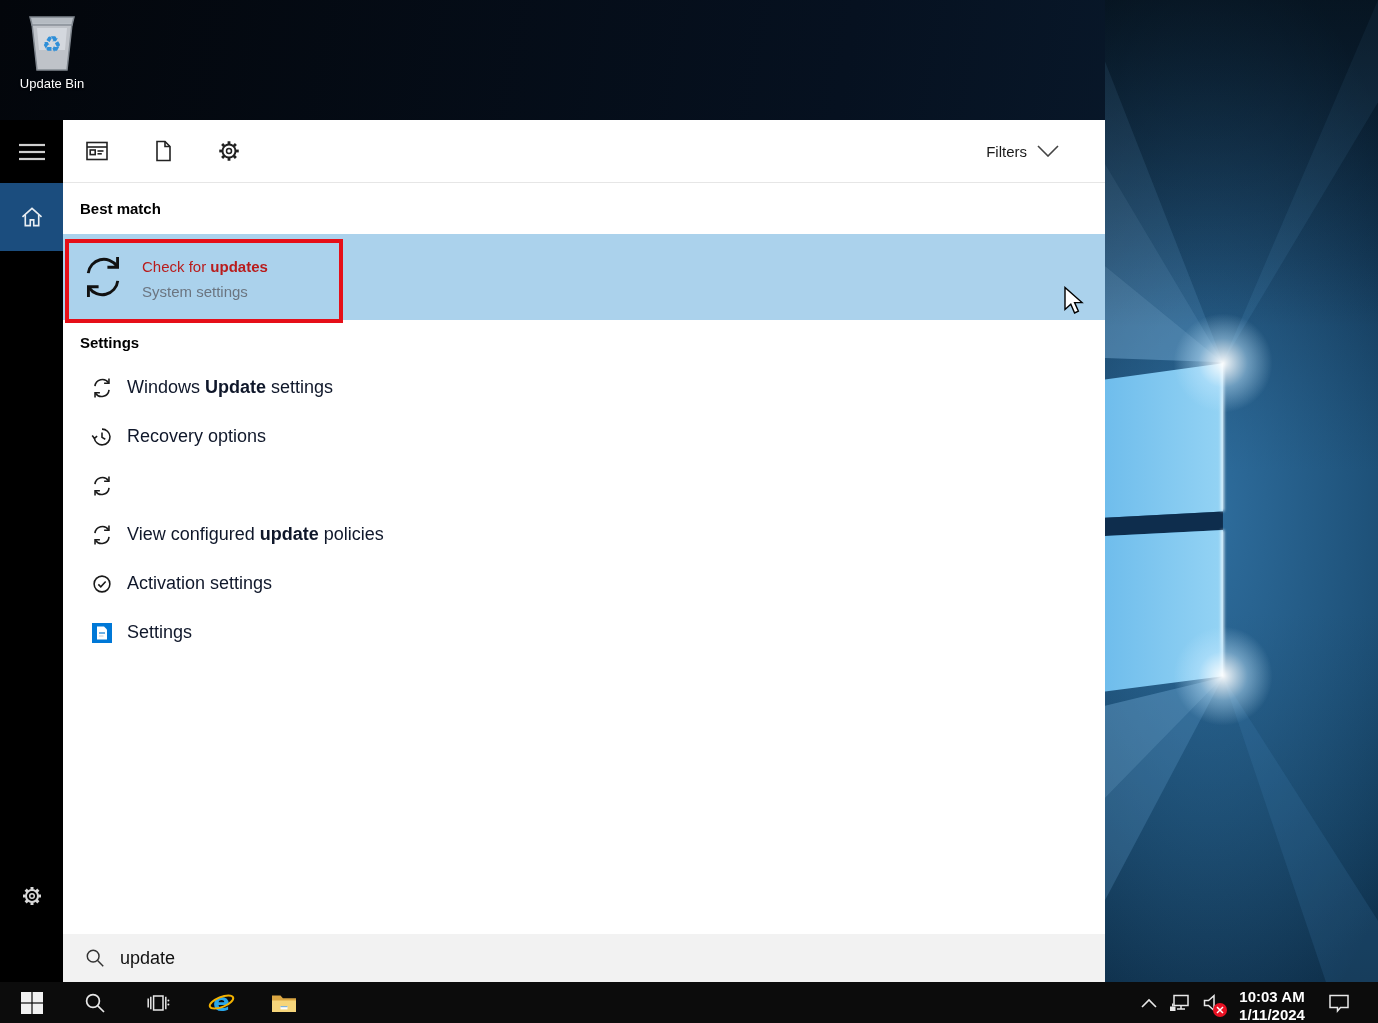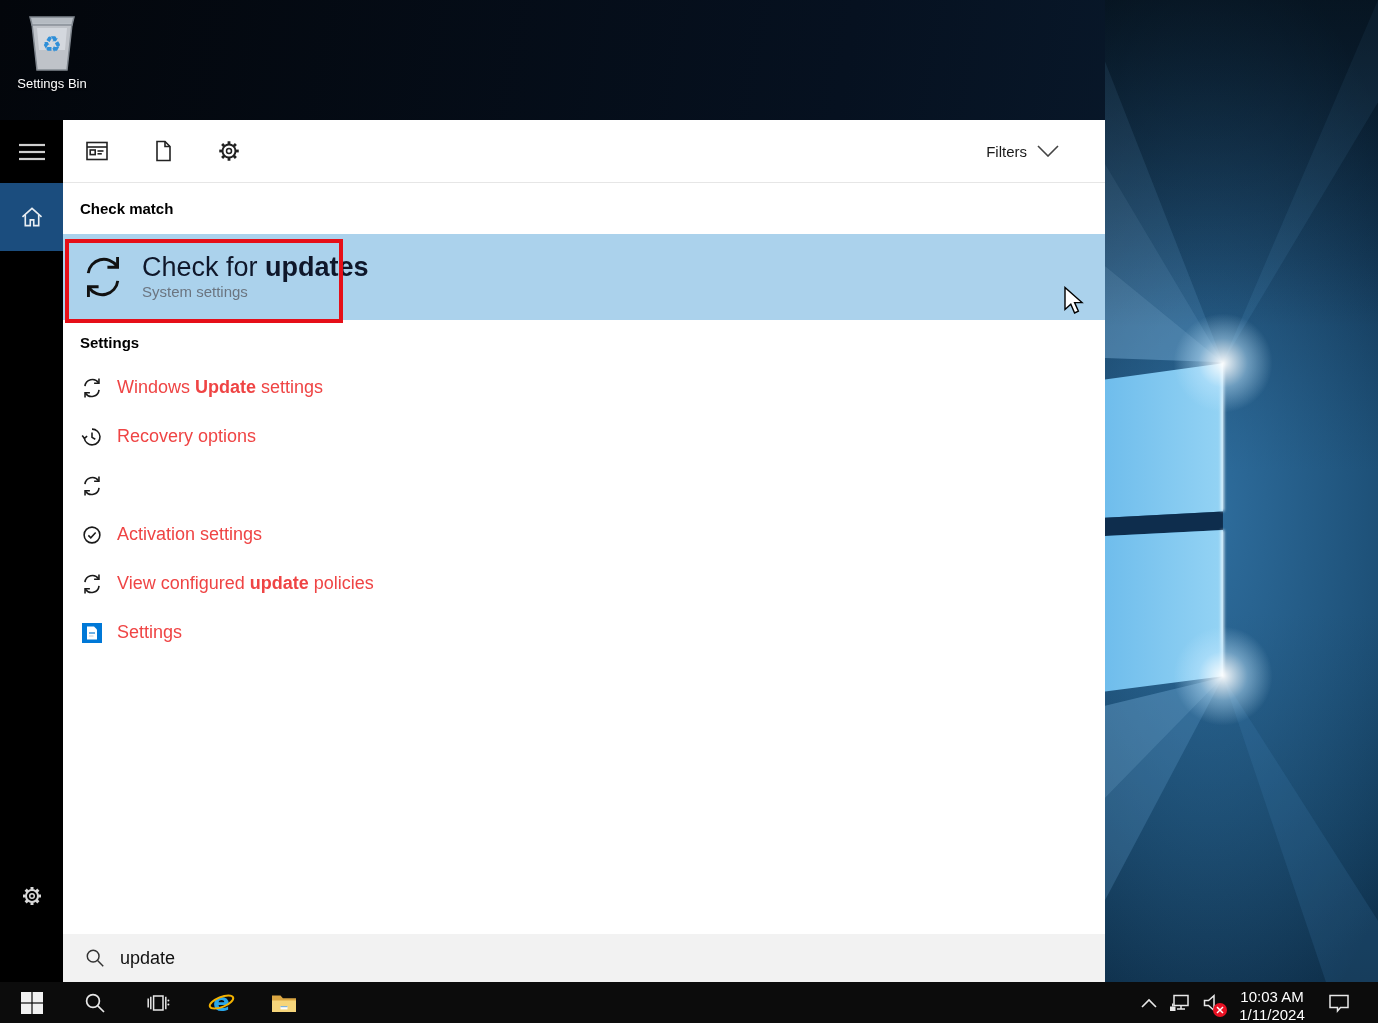--- a/index.html
+++ b/index.html
@@ -56,24 +56,24 @@
   .topbar { height:63px; border-bottom:1px solid #e6e6e6; display:flex; align-items:center; padding:0 18px 0 21px; flex:0 0 63px; }
   .topbar .filter-icons { display:flex; gap:40px; align-items:center; }
   .filter-btn { width:26px; height:26px; display:flex; align-items:center; justify-content:center; }
   .filters-ctl { margin-left:auto; display:flex; align-items:center; gap:10px; font-size:15px; color:#1a1a1a; padding-right:28px; }
 
   .section-header { font-size:15px; font-weight:bold; color:#000; padding:15px 0 15px 17px; line-height:21px; }
   .section-header.tight { padding:12px 0 10px 17px; }
 
   .best-row { height:86px; background:#abd2ec; display:flex; align-items:center; padding-left:17px; }
   .best-row .big-icon { width:46px; height:46px; flex:0 0 46px; margin-right:16px; }
-  .best-row .txt .title { font-size:27px; color:#0f172a; line-height:26px; }
+  .best-row .txt .title { font-size:15px; color:#b91c1c; line-height:26px; }
   .best-row .txt .sub { font-size:15px; color:#6b7580; margin-top:3px; }
 
-  .result-row { height:49px; display:flex; align-items:center; padding-left:17px; font-size:18px; color:#ef4444; }
+  .result-row { height:49px; display:flex; align-items:center; padding-left:27px; font-size:18px; color:#0f172a; }
   .result-row .row-icon { width:24px; height:24px; flex:0 0 24px; margin-right:13px; display:flex; align-items:center; justify-content:center; }
   .result-row b { font-weight:bold; }
 
   .app-tile { width:20px; height:20px; background:#0078d7; display:flex; align-items:center; justify-content:center; }
 
   .searchbox { margin-top:auto; height:48px; background:#f2f2f2; display:flex; align-items:center; padding-left:21px; flex:0 0 48px; }
   .searchbox .mag { width:22px; height:22px; margin-right:14px; }
   .searchbox input { border:none; outline:none; background:transparent; font-family:"Liberation Sans",sans-serif;
      font-size:18px; color:#111; width:800px; }
 
@@ -83,21 +83,21 @@
   .cursor { position:absolute; left:1063px; top:286px; z-index:50; }
 
   
   .taskbar { position:absolute; left:0; top:982px; width:1378px; height:41px; background:#0c0c0c;
     display:flex; align-items:center; z-index:30; }
   .tb-btn { width:63px; height:41px; display:flex; align-items:center; justify-content:center; }
   .tray { margin-left:auto; margin-right:14px; display:flex; align-items:center; height:41px; }
   .tray-btn { height:41px; display:flex; align-items:center; justify-content:center; }
   .tray-chevron { width:30px; } .tray-net { width:32px; } .tray-vol { width:34px; position:relative; }
   .tray-clock { width:84px; color:#fff; font-size:15px; text-align:center; line-height:18px; padding-top:6px;
-    height:41px; overflow:hidden; display:block; }
+    height:41px; overflow:hidden; display:block;font-weight:bold; }
   .tray-action { width:50px; }
   .vol-badge { position:absolute; right:3px; bottom:6px; width:14px; height:14px; border-radius:50%;
     background:#e81123; display:flex; align-items:center; justify-content:center; }
 </style>
 </head>
 <body>
 
 <div class="canvas">
 
   <div class="wallpaper">
@@ -118,21 +118,21 @@
     <div class="layer wp-top-shade"></div>
   </div>
 
   <div class="recycle-bin">
     <svg class="glyph" width="56" height="66" viewBox="0 0 56 66">
       <polygon points="8,16 48,16 43,62 13,62" fill="#cfd4da" stroke="#8d949c" stroke-width="1.5" opacity="0.92"></polygon>
       <polygon points="6,9 50,9 48,17 8,17" fill="#bfc5cc" stroke="#868d95" stroke-width="1.5" opacity="0.95"></polygon>
       <polygon points="13,20 43,20 41,42 15,42" fill="#e6eaee" opacity="0.55"></polygon>
       <text x="28" y="44" text-anchor="middle" font-size="22" fill="#2f8fd8" font-family="DejaVu Sans, sans-serif">♻</text>
     </svg>
-    <div class="label">Settings Bin</div>
+    <div class="label">Update Bin</div>
   </div>
 
   <div class="flyout">
 
     <div class="rail">
       <div class="rail-btn rail-hamburger">
         <svg width="26" height="20" viewBox="0 0 26 20">
           <g stroke="#cfcfcf" stroke-width="2.2">
             <line x1="0" y1="3" x2="26" y2="3"></line>
               <line x1="0" y1="10" x2="26" y2="10"></line>
@@ -211,21 +211,21 @@
           </div>
         </div>
         <div class="filters-ctl">
           <span>Filters</span>
           <svg width="22" height="12" viewBox="0 0 22 12">
             <path d="M1 1 L11 11 L21 1" fill="none" stroke="#444" stroke-width="1.6"></path>
           </svg>
         </div>
       </div>
 
-      <div class="section-header">Check match</div>
+      <div class="section-header">Best match</div>
 
       <div class="best-row">
         <svg class="big-icon" viewBox="0 0 24 24">
           <g fill="none" stroke="#111" stroke-width="1.5">
             <path d="M4.3 10 A 8.2 8.2 0 0 1 19.2 6.3"></path>
             <path d="M19.6 1.6 v5.3 h-5.3"></path>
             <path d="M19.7 14 A 8.2 8.2 0 0 1 4.8 17.7"></path>
             <path d="M4.4 22.4 v-5.3 h5.3"></path>
           </g>
         </svg>
@@ -275,40 +275,40 @@
               </g>
             </svg>
           </span>
       </div>
 
 
       <div class="result-row">
         <span class="row-icon">
             <svg width="22" height="22" viewBox="0 0 24 24">
               <g fill="none" stroke="#1a1a1a" stroke-width="1.7">
-                <circle cx="12" cy="12" r="8.6"></circle>
-                <path d="M8 12.4 l2.7 2.7 5.3-5.8"></path>
-              </g>
-            </svg>
-          </span>
-        <span><span>Activation settings</span><b></b><span></span></span>
-      </div>
-
-      <div class="result-row">
-        <span class="row-icon">
-            <svg width="22" height="22" viewBox="0 0 24 24">
-              <g fill="none" stroke="#1a1a1a" stroke-width="1.7">
                 <path d="M4.3 10 A 8.2 8.2 0 0 1 19.2 6.3"></path>
                 <path d="M19.6 1.6 v5.3 h-5.3"></path>
                 <path d="M19.7 14 A 8.2 8.2 0 0 1 4.8 17.7"></path>
                 <path d="M4.4 22.4 v-5.3 h5.3"></path>
               </g>
             </svg>
           </span>
         <span><span>View configured </span><b>update</b><span> policies</span></span>
+      </div>
+
+      <div class="result-row">
+        <span class="row-icon">
+            <svg width="22" height="22" viewBox="0 0 24 24">
+              <g fill="none" stroke="#1a1a1a" stroke-width="1.7">
+                <circle cx="12" cy="12" r="8.6"></circle>
+                <path d="M8 12.4 l2.7 2.7 5.3-5.8"></path>
+              </g>
+            </svg>
+          </span>
+        <span><span>Activation settings</span><b></b><span></span></span>
       </div>
 
 
       <div class="result-row">
         <span class="row-icon">
           <span class="app-tile">
             <svg width="12" height="14" viewBox="0 0 12 14">
               <path d="M1 0.5 h7 l3 3 v10 h-10 z" fill="#fff"></path>
               <line x1="3" y1="7" x2="9" y2="7" stroke="#2e8fd8" stroke-width="1.4"></line>
               <line x1="3" y1="10" x2="7.5" y2="10" stroke="#c7ccd1" stroke-width="1"></line>

